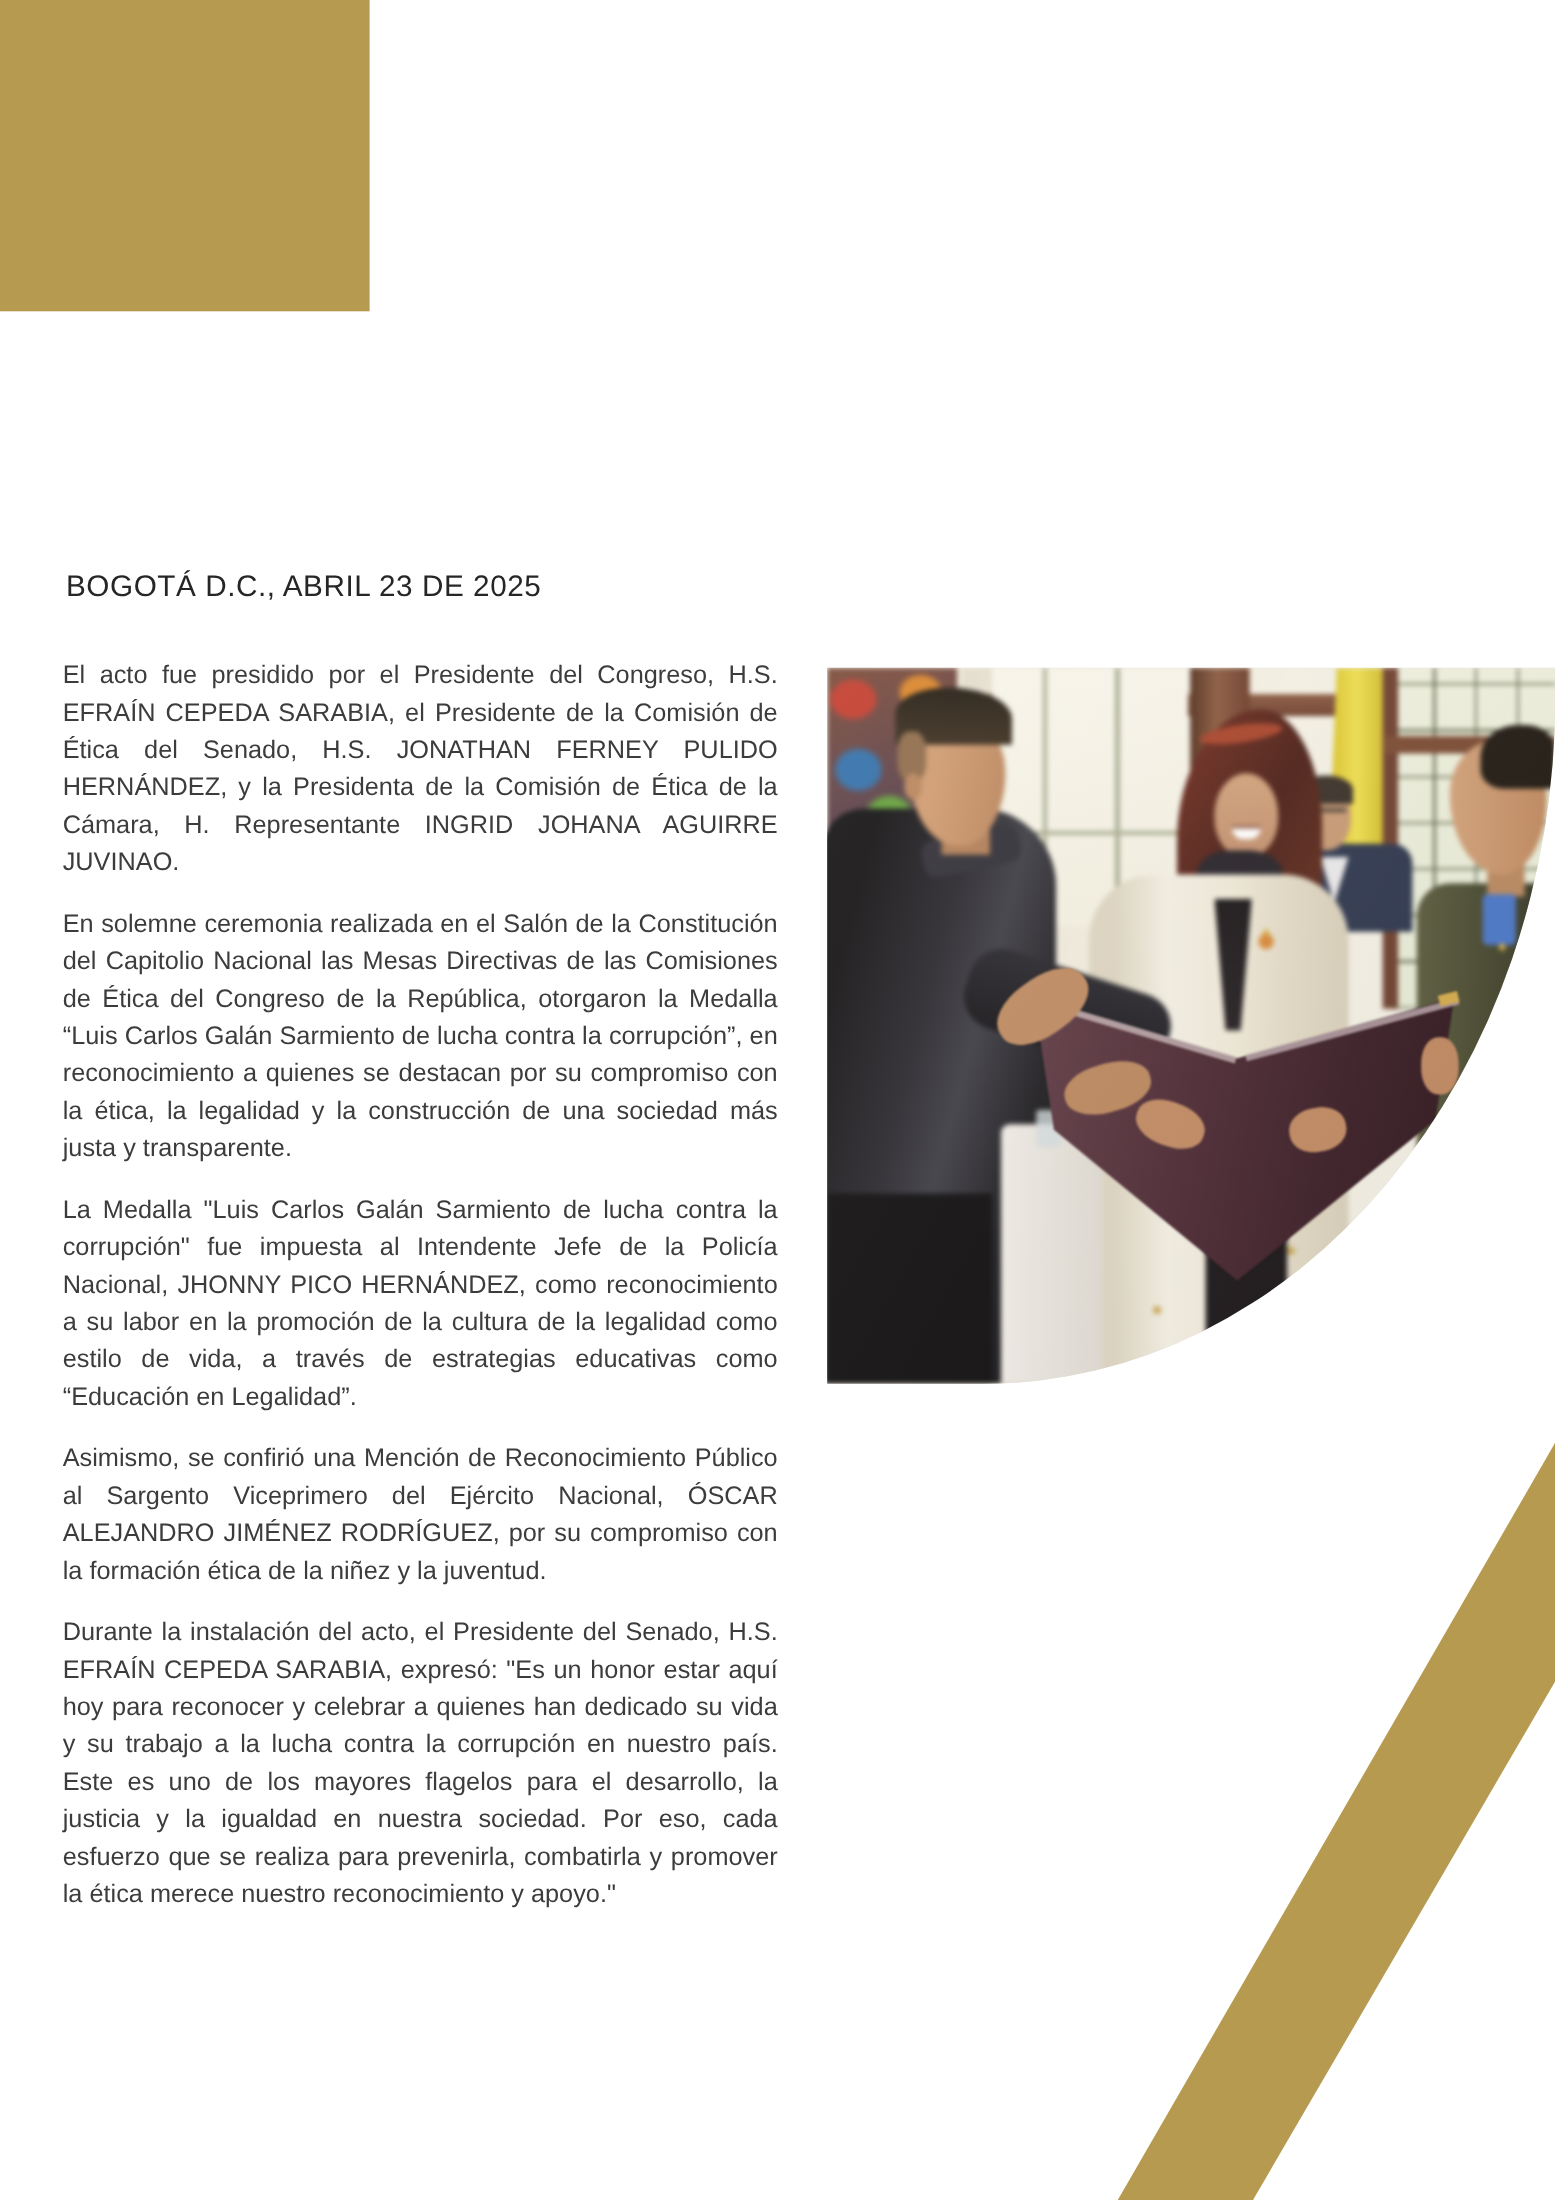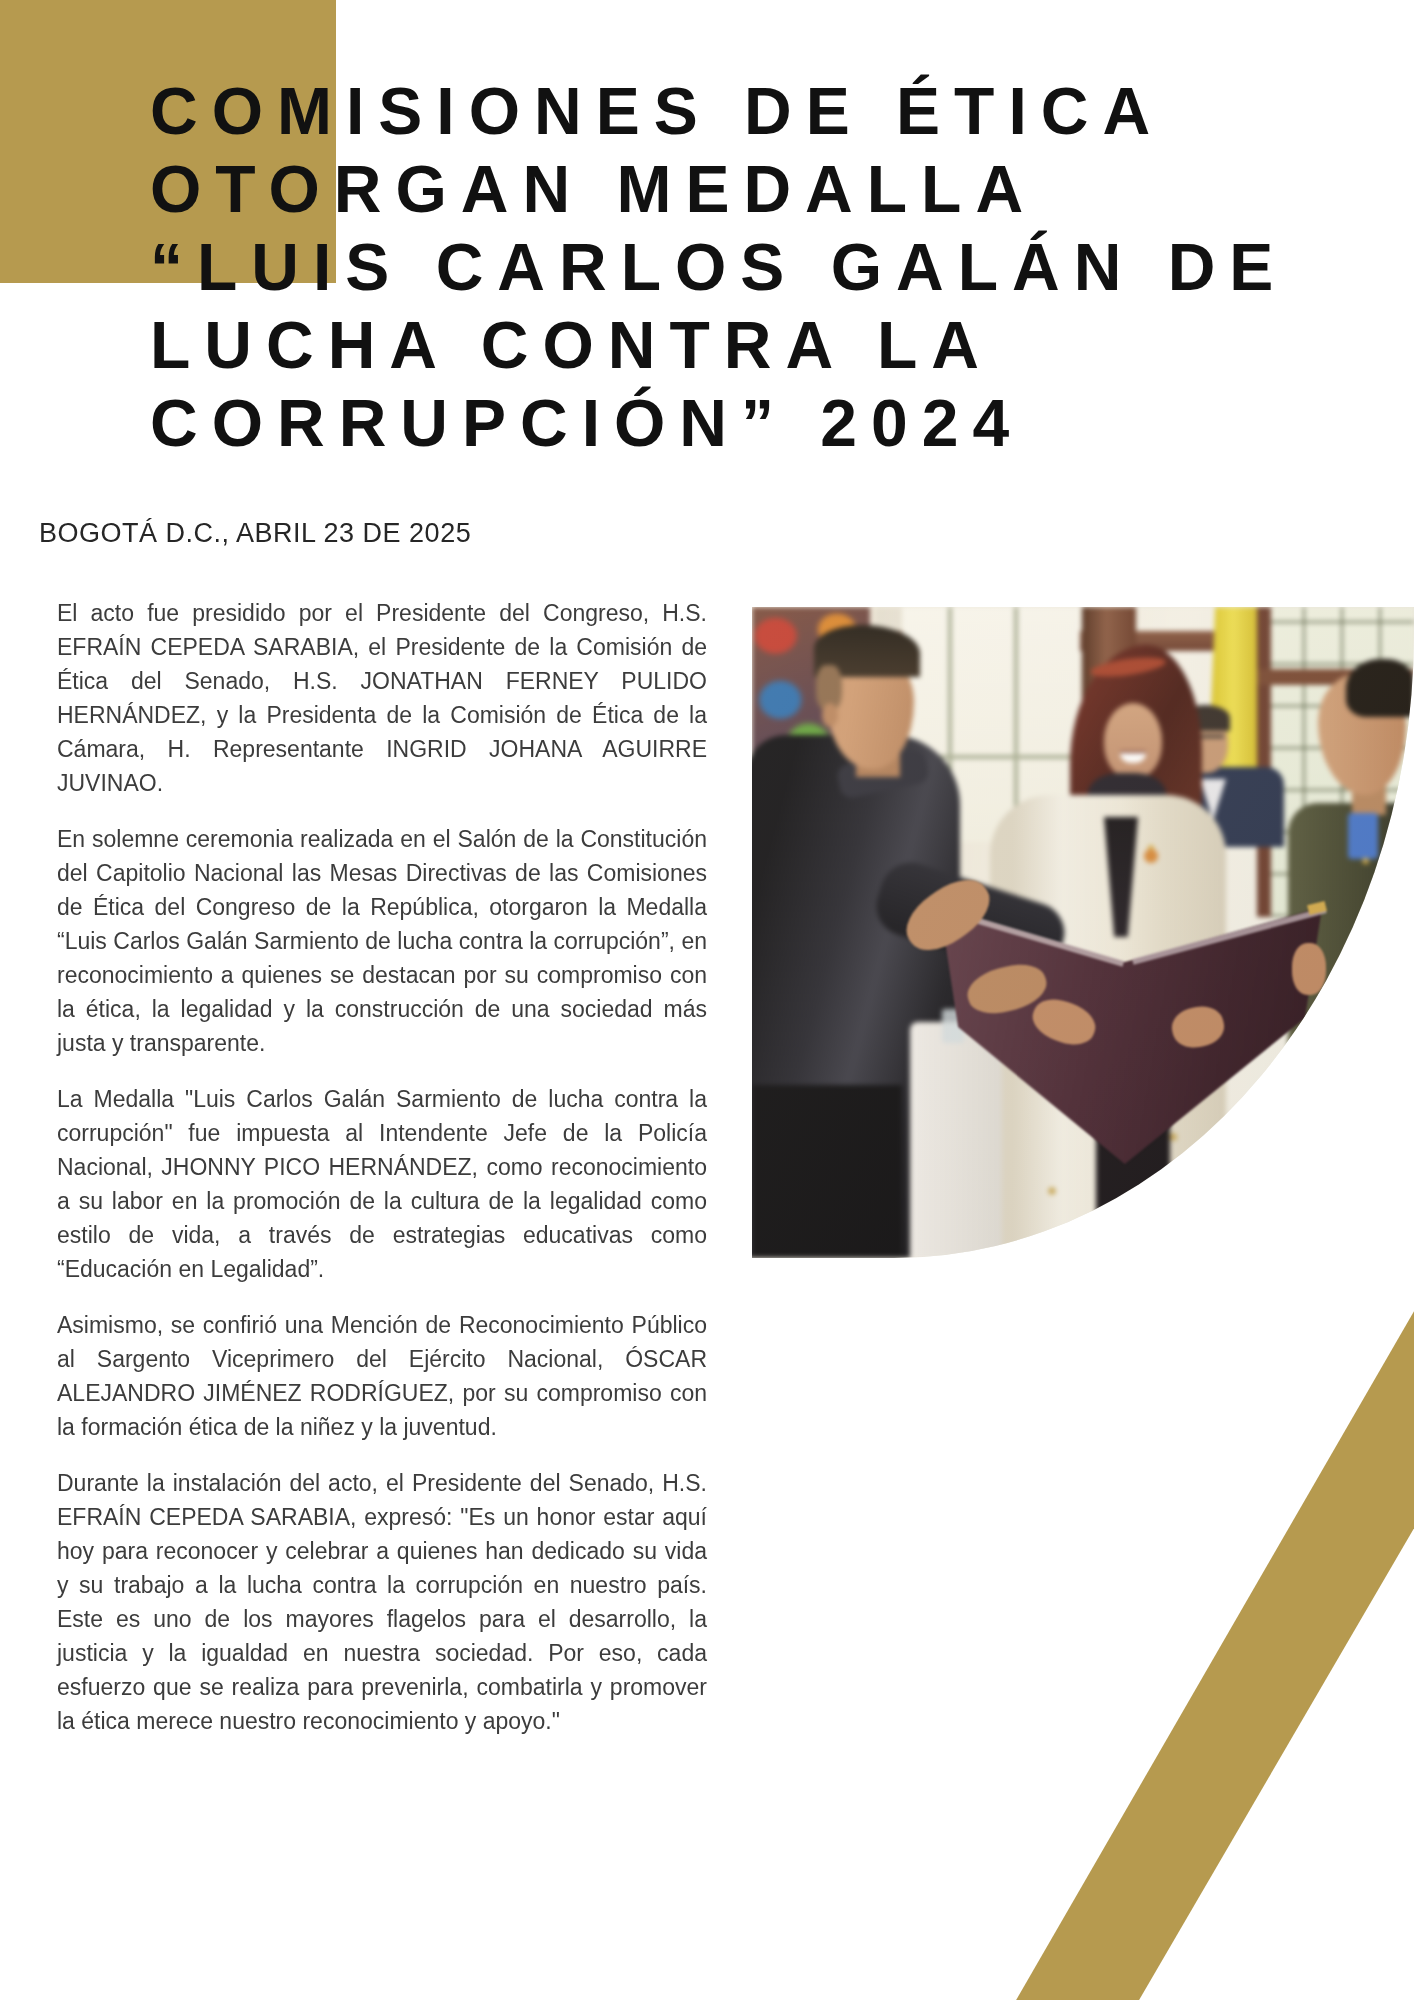--- a/index.html
+++ b/index.html
@@ -21,21 +21,21 @@
     clip-path:polygon(100% 1.6%,100% 32.6%,33.6% 100%,3.9% 100%);
   }
   
   .title{
     position:absolute;left:150px;top:72px;margin:0;
     font-size:66px;line-height:78px;font-weight:700;
     letter-spacing:14px;color:#111111;
     white-space:pre-line;
   }
   .dateline{
-    position:absolute;left:39px;top:516px;margin:0;
+    position:absolute;left:60px;top:516px;margin:0;
     font-size:27px;line-height:34px;color:#262626;letter-spacing:.5px;
   }
   
   .body-col{
     position:absolute;left:57px;top:596px;width:650px;
     font-size:23px;line-height:34px;color:#3c3c3c;
     text-align:justify;
   }
   .body-col p{margin:0 0 22px 0;}
   
@@ -136,25 +136,20 @@
   .tint{inset:0;background:linear-gradient(120deg,rgba(255,240,210,.10),rgba(110,85,60,.06));}
 </style>
 </head>
 <body>
 
 <div id="page">
 
   <div class="gold-block"></div>
   <div class="gold-ribbon"></div>
 
-  <h1 class="title">COMISIONES DE ÉTICA
-OTORGAN MEDALLA
-“LUIS CARLOS GALÁN DE
-LUCHA CONTRA LA
-CORRUPCIÓN” 2024</h1>
 
   <p class="dateline">BOGOTÁ D.C., ABRIL 23 DE 2025</p>
 
   <section class="body-col">
     <p>El acto fue presidido por el Presidente del Congreso, H.S. EFRAÍN CEPEDA SARABIA, el Presidente de la Comisión de Ética del Senado, H.S. JONATHAN FERNEY PULIDO HERNÁNDEZ, y la Presidenta de la Comisión de Ética de la Cámara, H. Representante INGRID JOHANA AGUIRRE JUVINAO.</p>
     <p>En solemne ceremonia realizada en el Salón de la Constitución del Capitolio Nacional las Mesas Directivas de las Comisiones de Ética del Congreso de la República, otorgaron la Medalla “Luis Carlos Galán Sarmiento de lucha contra la corrupción”, en reconocimiento a quienes se destacan por su compromiso con la ética, la legalidad y la construcción de una sociedad más justa y transparente.</p>
     <p>La Medalla "Luis Carlos Galán Sarmiento de lucha contra la corrupción" fue impuesta al Intendente Jefe de la Policía Nacional, JHONNY PICO HERNÁNDEZ, como reconocimiento a su labor en la promoción de la cultura de la legalidad como estilo de vida, a través de estrategias educativas como “Educación en Legalidad”.</p>
     <p>Asimismo, se confirió una Mención de Reconocimiento Público al Sargento Viceprimero del Ejército Nacional, ÓSCAR ALEJANDRO JIMÉNEZ RODRÍGUEZ, por su compromiso con la formación ética de la niñez y la juventud.</p>
     <p>Durante la instalación del acto, el Presidente del Senado, H.S. EFRAÍN CEPEDA SARABIA, expresó: "Es un honor estar aquí hoy para reconocer y celebrar a quienes han dedicado su vida y su trabajo a la lucha contra la corrupción en nuestro país. Este es uno de los mayores flagelos para el desarrollo, la justicia y la igualdad en nuestra sociedad. Por eso, cada esfuerzo que se realiza para prevenirla, combatirla y promover la ética merece nuestro reconocimiento y apoyo."</p>
   </section>

